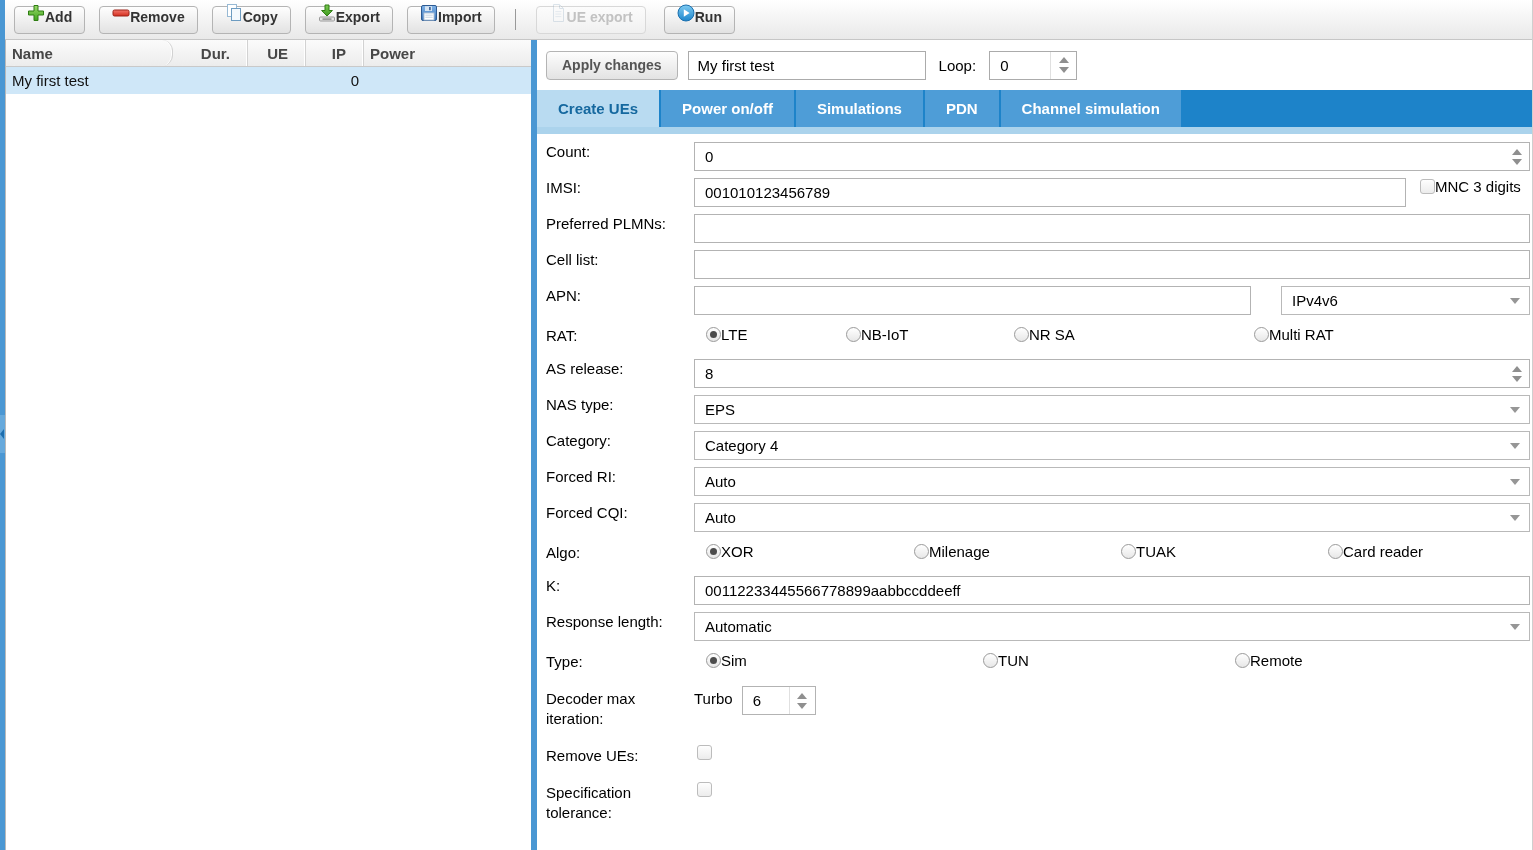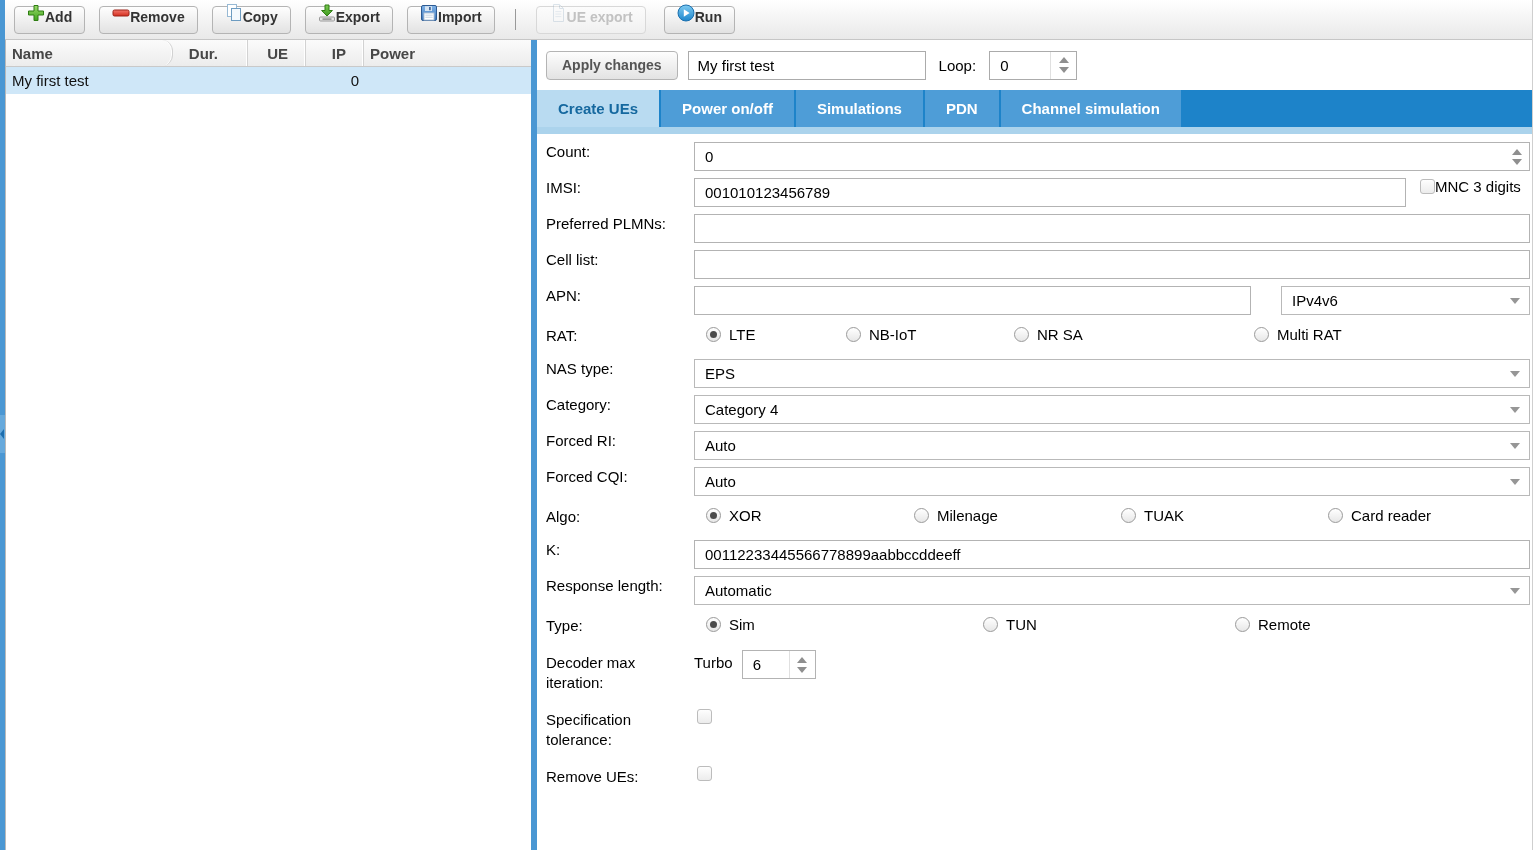--- a/index.html
+++ b/index.html
@@ -35,21 +35,21 @@
   .right-panel { flex: 1; min-width: 0; background: #fff; display: flex; flex-direction: column; }
 
   
   .grid-header { display: flex; height: 27px; flex: 0 0 27px;
     background: linear-gradient(#fbfbfb, #ececec); border-bottom: 1px solid #c9c9c9;
     font-weight: bold; font-size: 15px; color: #474747; }
   .gh-cell { display: flex; align-items: center; padding: 0 6px; border-right: 1px solid #d2d2d2;
     box-shadow: inset -1px 0 0 #fff; }
   .gh-cell:last-child { border-right: none; box-shadow: none; }
   .col-name  { width: 167px; flex: 0 0 167px; border-radius: 11px; }
-  .col-dur   { width: 75px;  flex: 0 0 75px;  justify-content: flex-end; padding-right: 29px; }
+  .col-dur   { width: 75px;  flex: 0 0 75px;  justify-content: flex-end; padding-right: 17px; }
   .col-ue    { width: 58px;  flex: 0 0 58px;  justify-content: flex-end; padding-right: 17px; }
   .col-ip    { width: 58px;  flex: 0 0 58px;  justify-content: flex-end; padding-right: 17px; }
   .col-power { flex: 1; }
   .grid-row { display: flex; height: 27px; flex: 0 0 27px; background: #cfe7f8;
     font-size: 15px; color: #111; cursor: pointer; }
   .gr-cell { display: flex; align-items: center; padding: 0 6px; }
   .gr-cell.num { justify-content: flex-end; padding-right: 5px; }
   .list-rest { flex: 1; background: #fff; }
 
   
@@ -87,21 +87,21 @@
   .spin-arrows { position: absolute; right: 8px; top: 50%; transform: translateY(-50%);
     display: flex; flex-direction: column; gap: 4px; cursor: pointer; }
   .selectbox { flex: 1; height: 29px; border: 1px solid #b9b9b9; background: #fff; display: flex;
     align-items: center; padding: 0 10px; font-size: 15px; position: relative; cursor: pointer; }
   .dd-arrow { position: absolute; right: 9px; top: 50%; transform: translateY(-50%);
     width: 0; height: 0; border-left: 5px solid transparent; border-right: 5px solid transparent;
     border-top: 6px solid #969696; }
 
   .radio-row { margin: 11px 0 13px 0; }
   .opts { display: flex; margin-left: 12px; align-items: center; }
-  .ropt { display: flex; align-items: center; gap: 8px; font-size: 15px; cursor: pointer; }
+  .ropt { display: flex; align-items: center; font-size: 15px; cursor: pointer; }
   .radio { width: 15px; height: 15px; border-radius: 50%; border: 1px solid #9a9a9a;
     background: linear-gradient(#ffffff, #e7e7e7); display: inline-flex; align-items: center;
     justify-content: center; flex: 0 0 15px; }
   .radio.sel::after { content: ""; width: 7px; height: 7px; border-radius: 50%; background: #4c4c4c; }
 
   .cb { width: 15px; height: 15px; border: 1px solid #bcbcbc; border-radius: 3px;
     background: linear-gradient(#fefefe, #ececec); display: inline-block; cursor: pointer;
     flex: 0 0 15px; }
 
   .imsi-input { width: 712px; flex: 0 0 712px; }
@@ -320,20 +320,30 @@
                 <span class="radio"></span>
                 <span>NR SA</span>
               </span>
               <span class="ropt">
                 <span class="radio"></span>
                 <span>Multi RAT</span>
               </span>
             </div>
           </div>
 
+          <div class="frow">
+            <span class="flabel">AS release:</span>
+            <div class="fwrap">
+              <input class="txt" type="text" value="8" style="">
+              <span class="spin-arrows">
+                <span class="tri-up"></span>
+                <span class="tri-down"></span>
+              </span>
+            </div>
+          </div>
 
           <div class="frow">
             <span class="flabel">NAS type:</span>
             <div class="selectbox">
               <span>EPS</span>
               <span class="dd-arrow"></span>
             </div>
           </div>
 
           <div class="frow">
@@ -421,26 +431,26 @@
             <div class="spin-turbo" style="margin-top:1px">
               <span class="val">6</span>
               <span class="spin-zone">
                 <span class="tri-up"></span>
                 <span class="tri-down"></span>
               </span>
             </div>
           </div>
 
           <div class="frow top" style="margin-top:13px">
+            <span class="flabel">Remove UEs:</span>
+            <span class="cb-slot"><span class="cb"></span></span>
+          </div>
+
+          <div class="frow top" style="margin-top:13px">
             <span class="flabel">Specification tolerance:</span>
-            <span class="cb-slot"><span class="cb"></span></span>
-          </div>
-
-          <div class="frow top" style="margin-top:13px">
-            <span class="flabel">Remove UEs:</span>
             <span class="cb-slot"><span class="cb"></span></span>
           </div>
 
         </div>
       </div>
     </div>
   </div>
 </div>
 
 </body></html>

